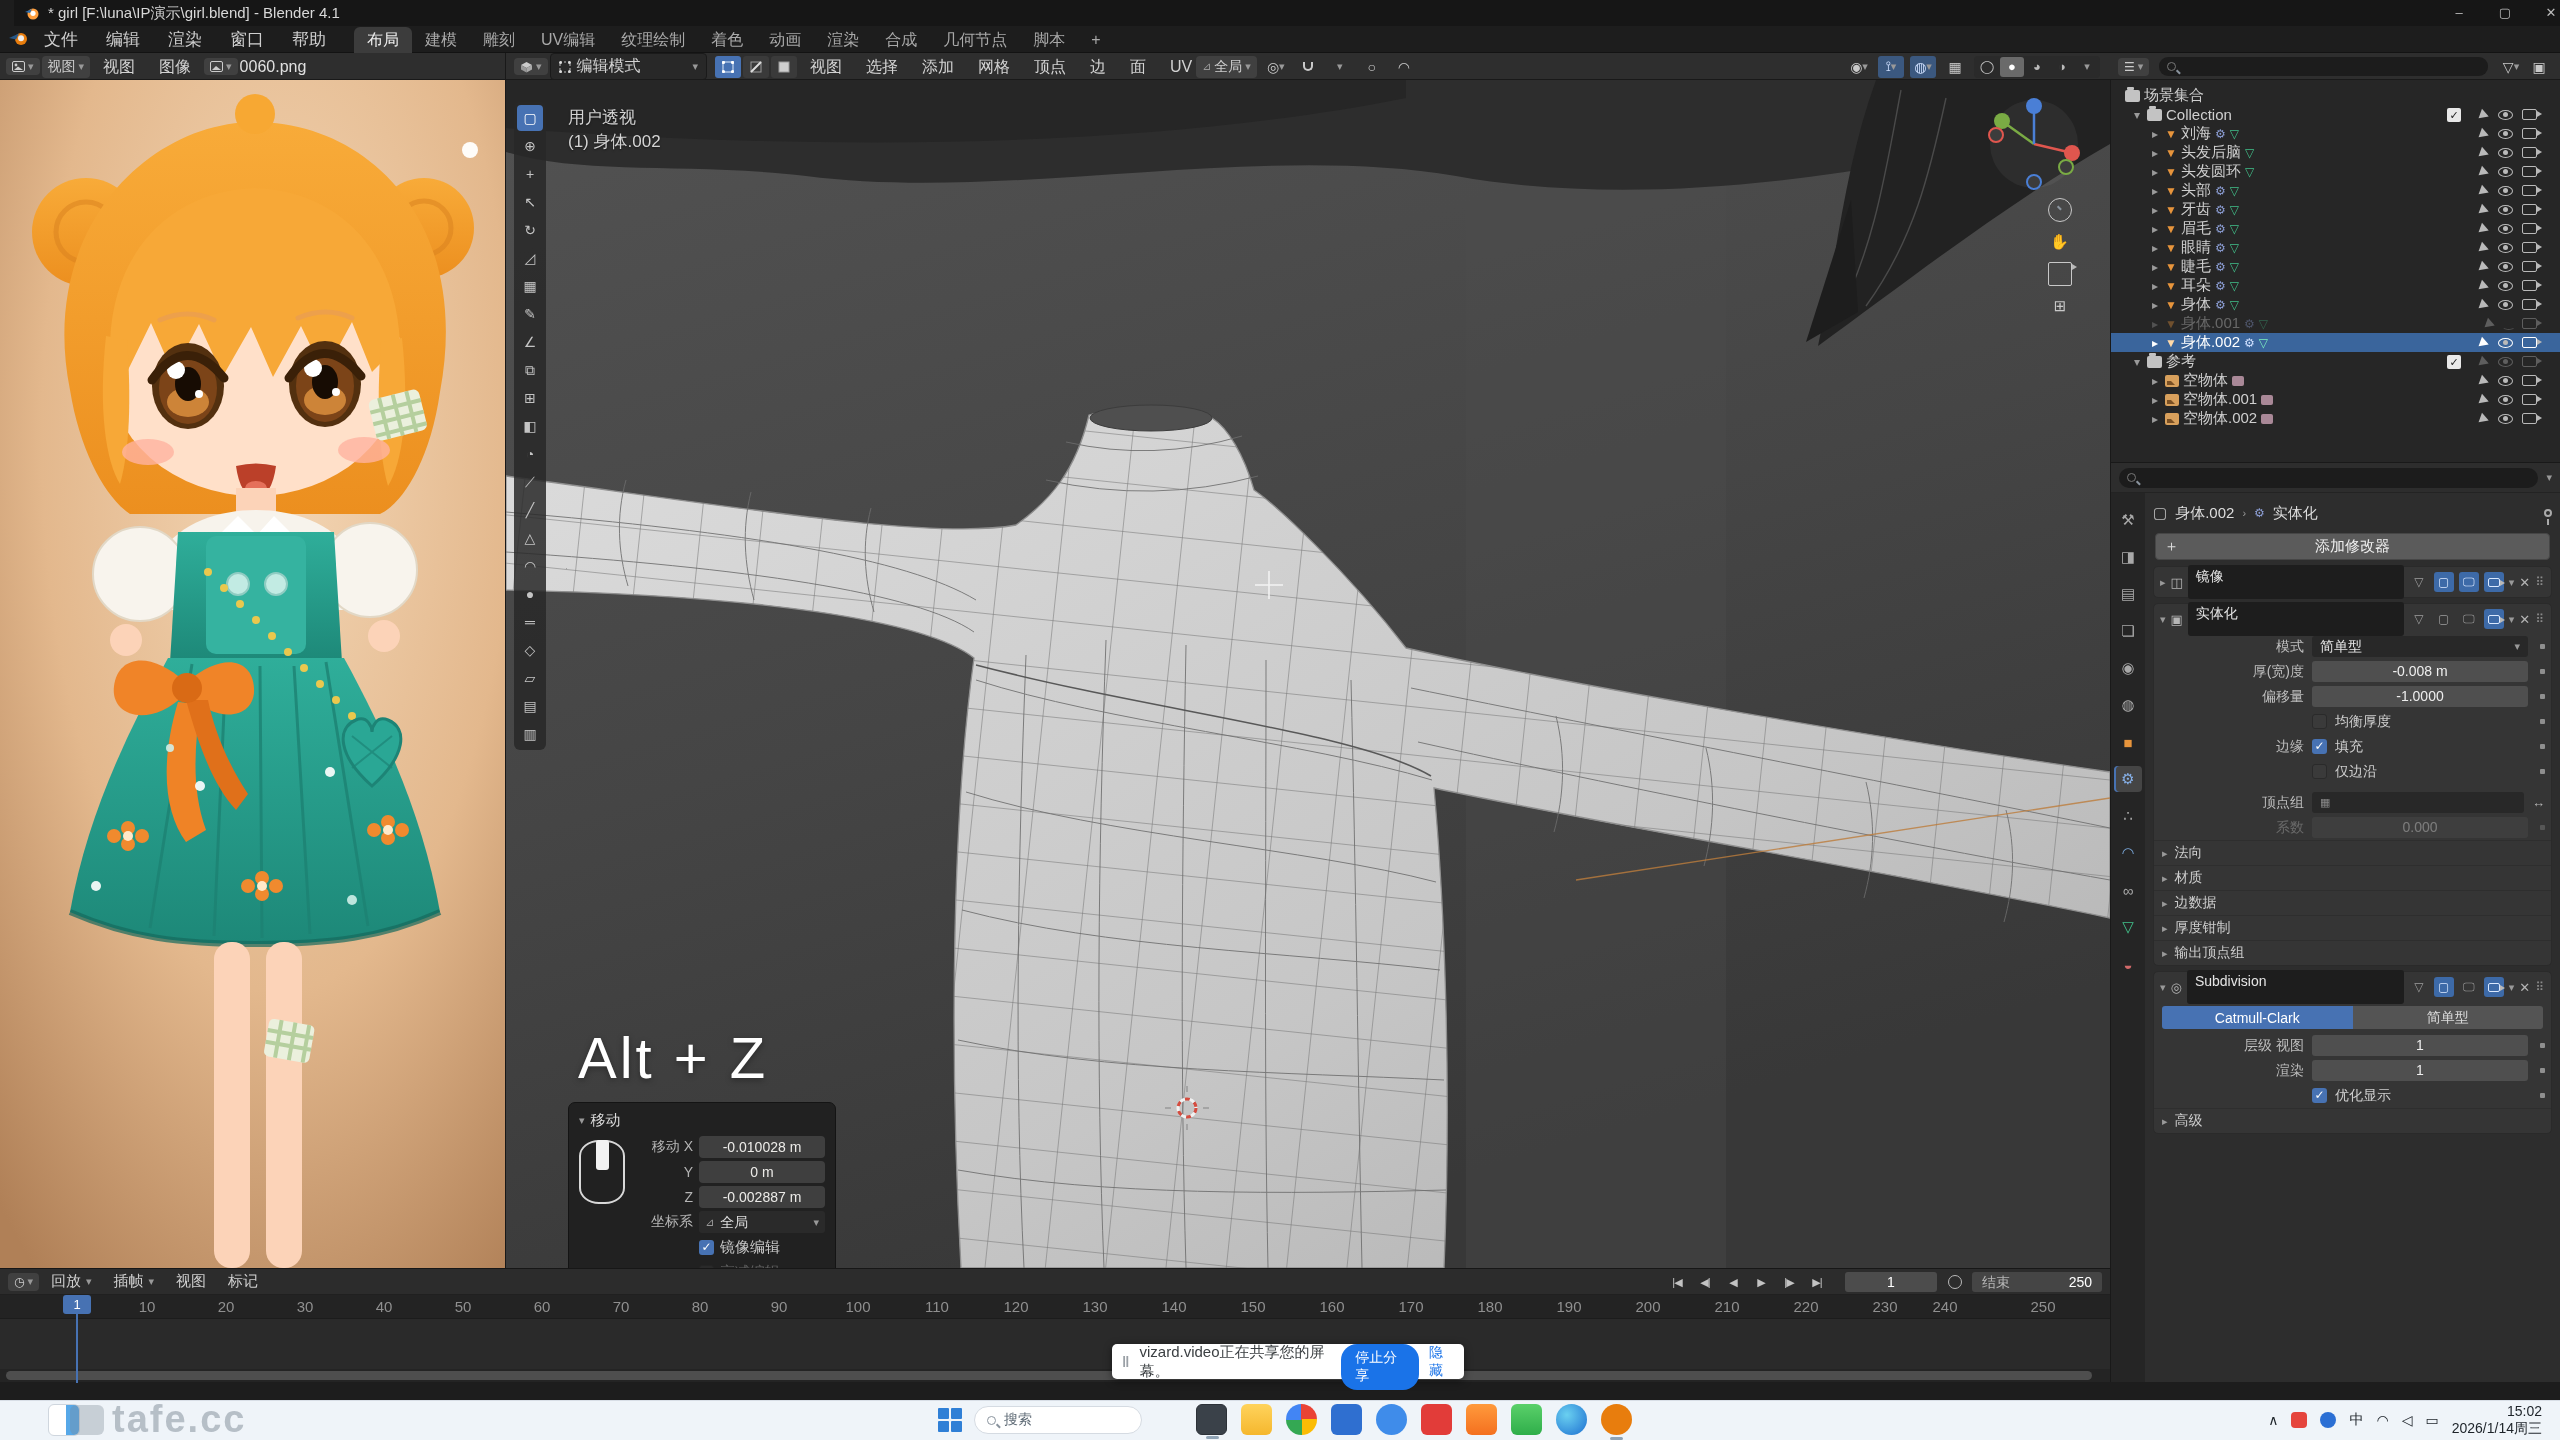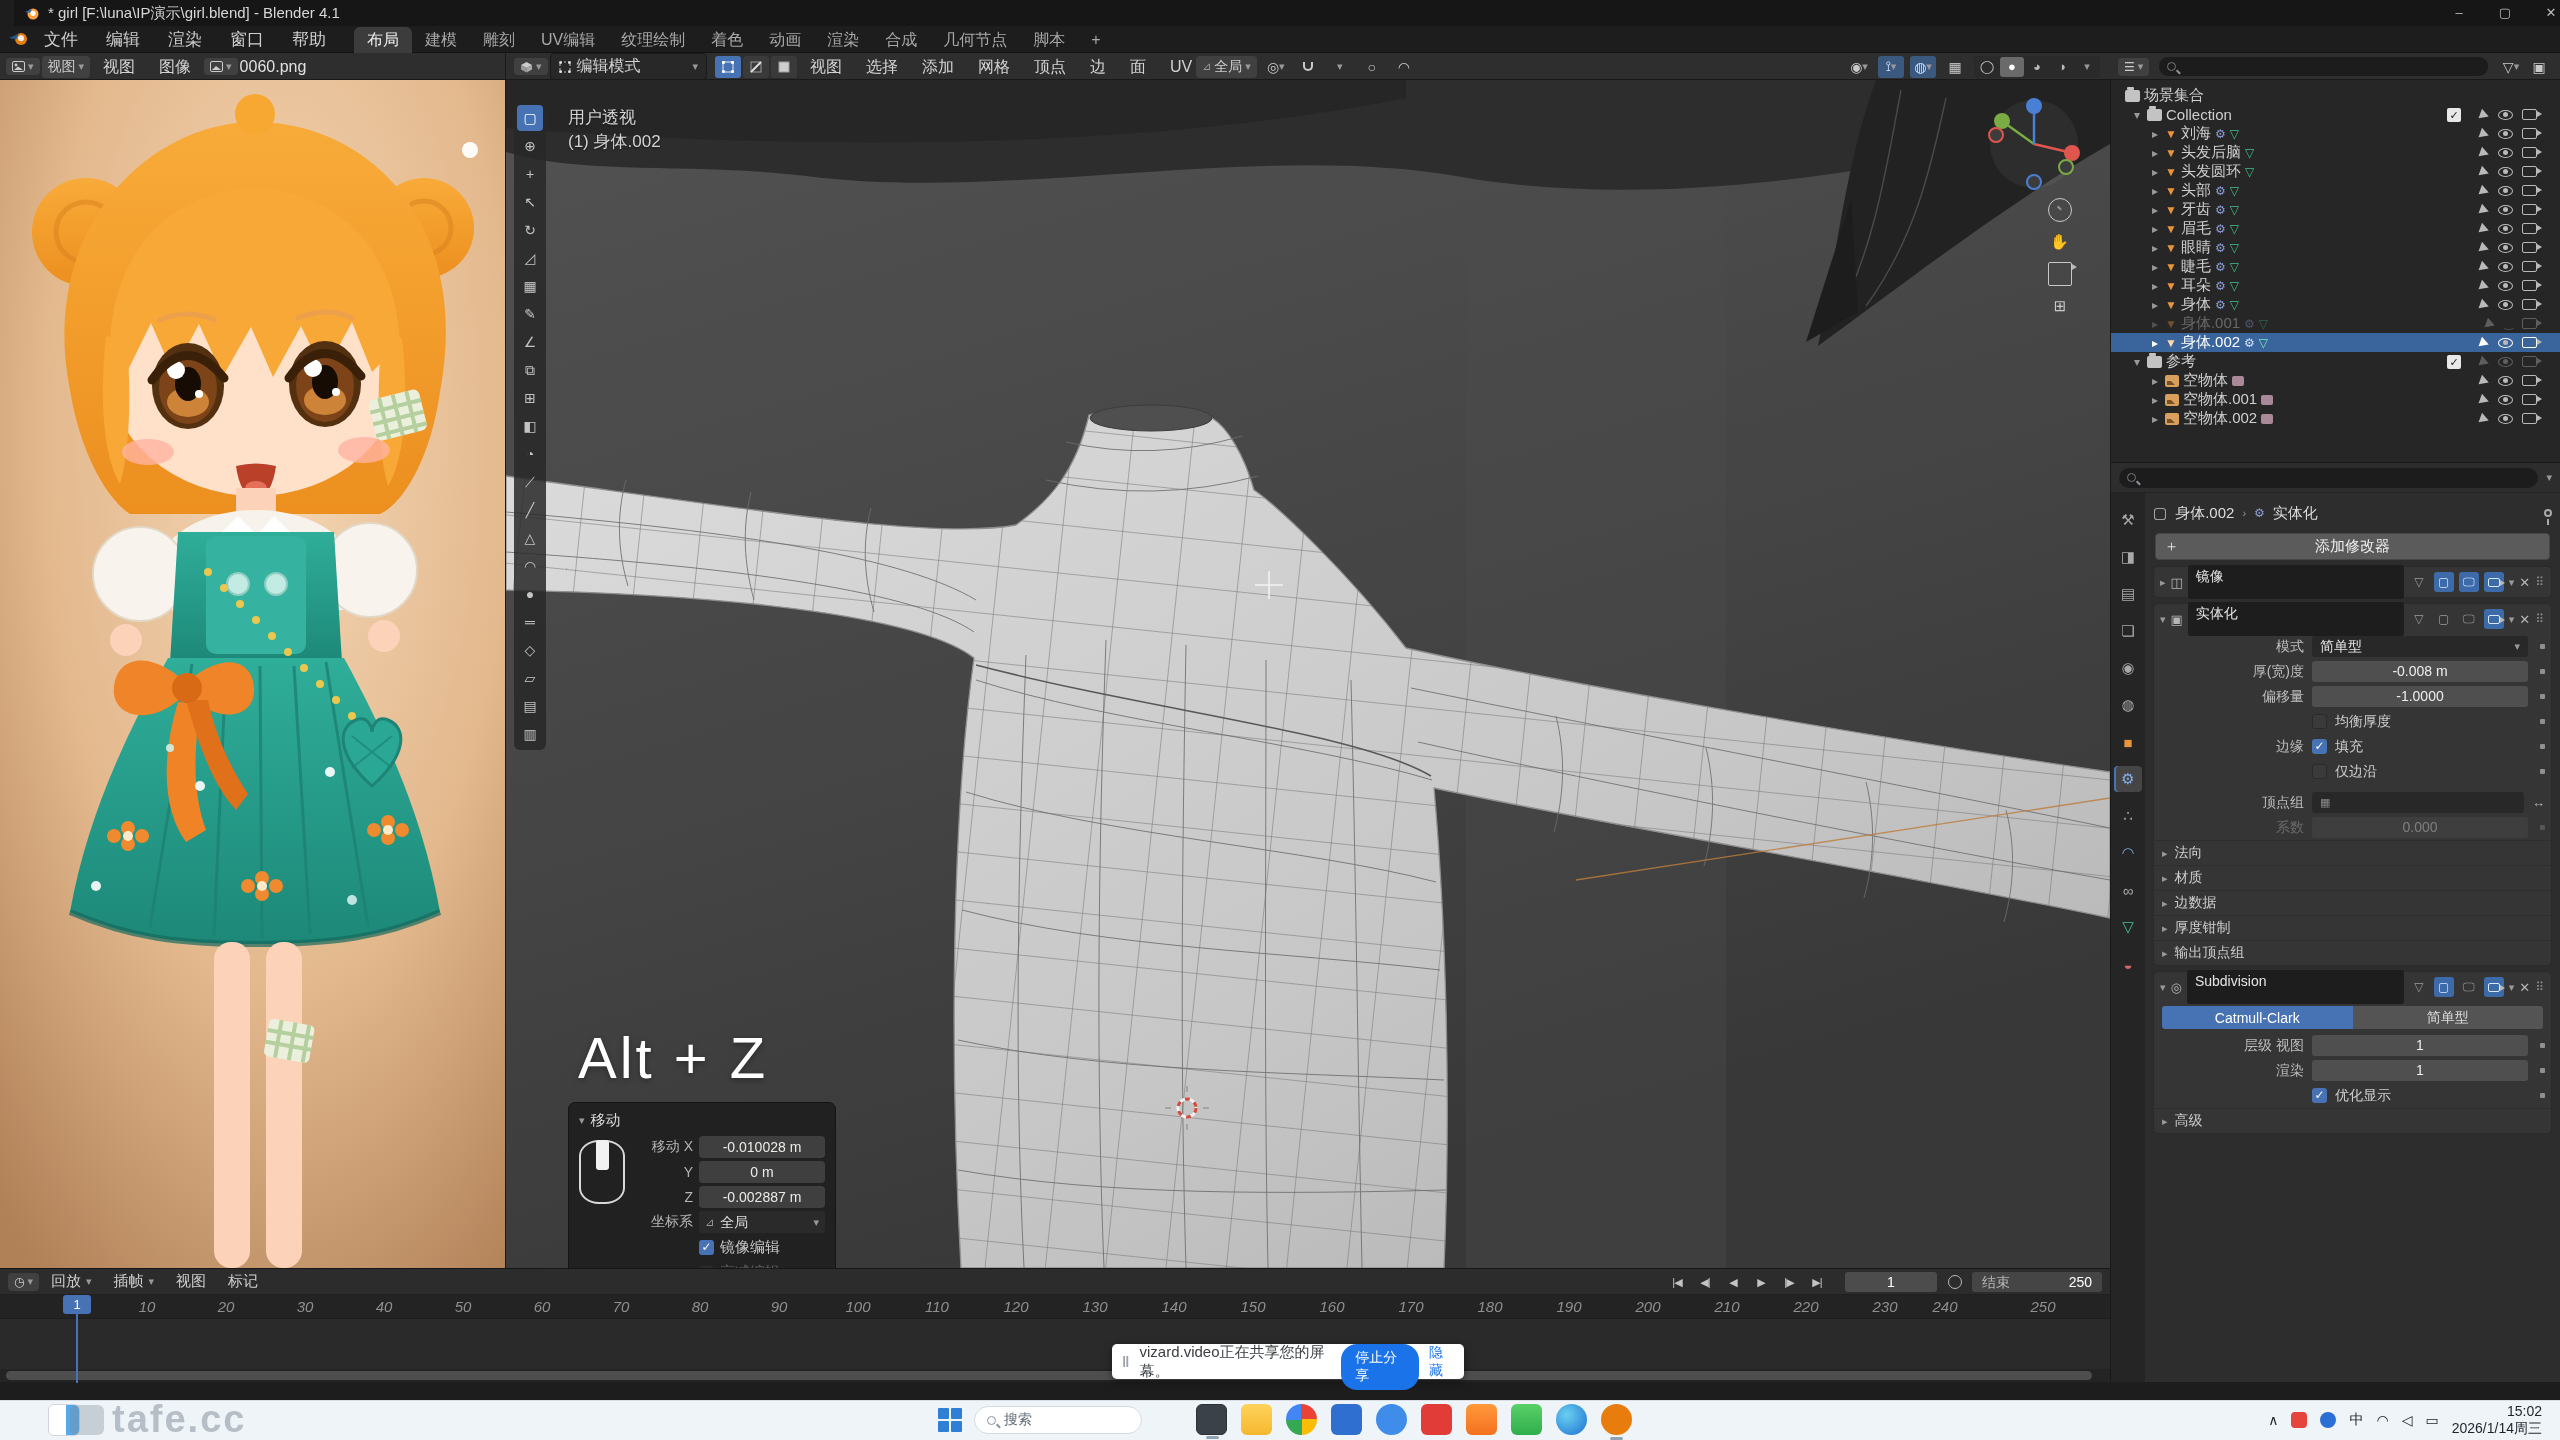--- a/index.html
+++ b/index.html
@@ -112,21 +112,21 @@
   .segBtn div{flex:1;display:flex;align-items:center;justify-content:center;font-size:14px;background:#545454;color:#ddd;}
   .segBtn div.on{background:#4772b3;color:#fff;}
   
   .tl{left:0;top:1268px;width:2110px;height:114px;background:#2a2a2a;border-top:1px solid #171717;}
   .tlHead{height:26px;background:#2c2c2c;border-bottom:1px solid #202020;display:flex;align-items:center;color:#cfcfcf;font-size:15px;padding:0 8px;gap:2px;}
   .tlMenu{padding:0 10px;display:flex;gap:5px;align-items:center;}
   .transport{position:absolute;left:1665px;top:3px;display:flex;gap:4px;}
   .transport span{min-width:24px;height:20px;display:flex;align-items:center;justify-content:center;color:#c3c3c3;font-size:11px;letter-spacing:-1px;}
   .framePill{background:#4c4c4c;border-radius:3px;height:20px;line-height:20px;color:#fff;text-align:center;font-size:14px;}
   .tlRuler{position:relative;height:24px;background:#232323;border-bottom:1px solid #1c1c1c;color:#8f8f8f;font-size:15px;}
-  .tlRuler span{position:absolute;top:3px;width:40px;text-align:center;font-style:italic;}
+  .tlRuler span{position:absolute;top:3px;width:40px;text-align:center;}
   .tlTracks{position:relative;height:50px;background:#2a2a2a;}
   .tlScroll{position:relative;height:13px;background:#242424;}
   .tlScroll .thumb{position:absolute;left:6px;right:18px;top:2px;height:9px;background:#4e4e4e;border-radius:5px;}
   .playhead{position:absolute;left:76px;top:26px;width:2px;height:88px;background:#4772b3;}
   .playhead .ph{position:absolute;left:-13px;top:0;width:28px;height:19px;background:#4772b3;border-radius:3px;color:#fff;font-size:13px;text-align:center;line-height:19px;}
   
   .notif{left:1112px;top:1344px;width:352px;height:35px;background:#fff;border-radius:5px;box-shadow:0 2px 8px rgba(0,0,0,.45);display:flex;align-items:center;padding:0 10px;gap:10px;font-size:15px;color:#3c4043;}
   .stopBtn{background:#1a73e8;color:#fff;border-radius:16px;padding:5px 14px;font-size:14px;margin-top:10px;}
   .hideLink{color:#1a73e8;font-size:14px;}
   

